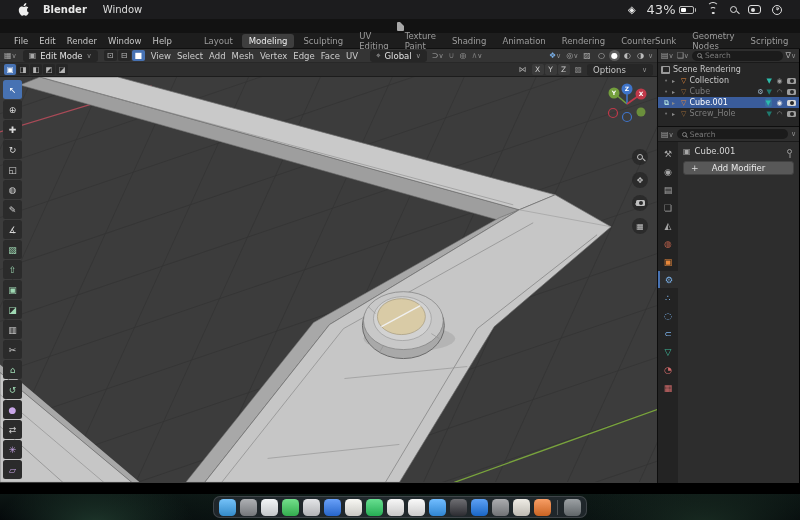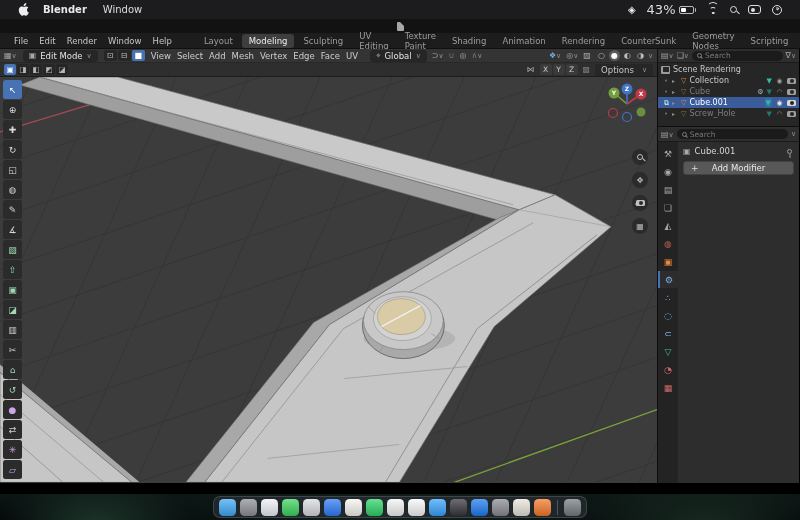--- a/index.html
+++ b/index.html
@@ -59,21 +59,21 @@
   .selmode{display:flex;gap:1px}
   .selmode span{width:13px;height:11px;background:#262626;border-radius:2px;display:flex;align-items:center;justify-content:center;font-size:8px;color:#bdbdbd}
   .selmode span.on{background:#4772b3;color:#fff}
   .hmenu{color:#cdcdcd}
   .hgroup{display:flex;align-items:center;gap:5px}
   .shadeballs{display:flex;align-items:center;gap:2px}
   .ball{width:11px;height:11px;border-radius:50%;display:flex;align-items:center;justify-content:center;font-size:8px;color:#bbb}
   .ball.on{background:#5a5a5a;color:#fff}
   .xyz{display:flex;gap:1px}
   .xyz span{width:12px;height:11px;background:#3a3a3a;border-radius:2px;display:flex;align-items:center;justify-content:center;font-size:7.5px;color:#cdcdcd}
-  .optpill{background:#262626;border-radius:3px;padding:1px 6px;display:flex;gap:8px;align-items:center}
+  .optpill{background:#262626;border-radius:3px;padding:1px 6px;display:flex;gap:16px;align-items:center}
   .msel{display:flex;gap:1px}
   .msel span{width:12px;height:11px;background:#262626;border-radius:2px;display:flex;align-items:center;justify-content:center;font-size:7.5px;color:#b5b5b5}
   .msel span.on{background:#4772b3;color:#fff}
 
   
   .viewport{position:relative;flex:1;background:#3c3c3c;overflow:hidden}
   .scene{position:absolute;inset:0}
   .vtoolbar{position:absolute;left:3px;top:3px;width:19px;display:flex;flex-direction:column;gap:1px;z-index:5}
   .vtool{width:19px;height:19px;background:#2b2b2b;border-radius:2.5px;display:flex;align-items:center;justify-content:center;font-size:9px}
   .vtool.active{background:#4772b3}

